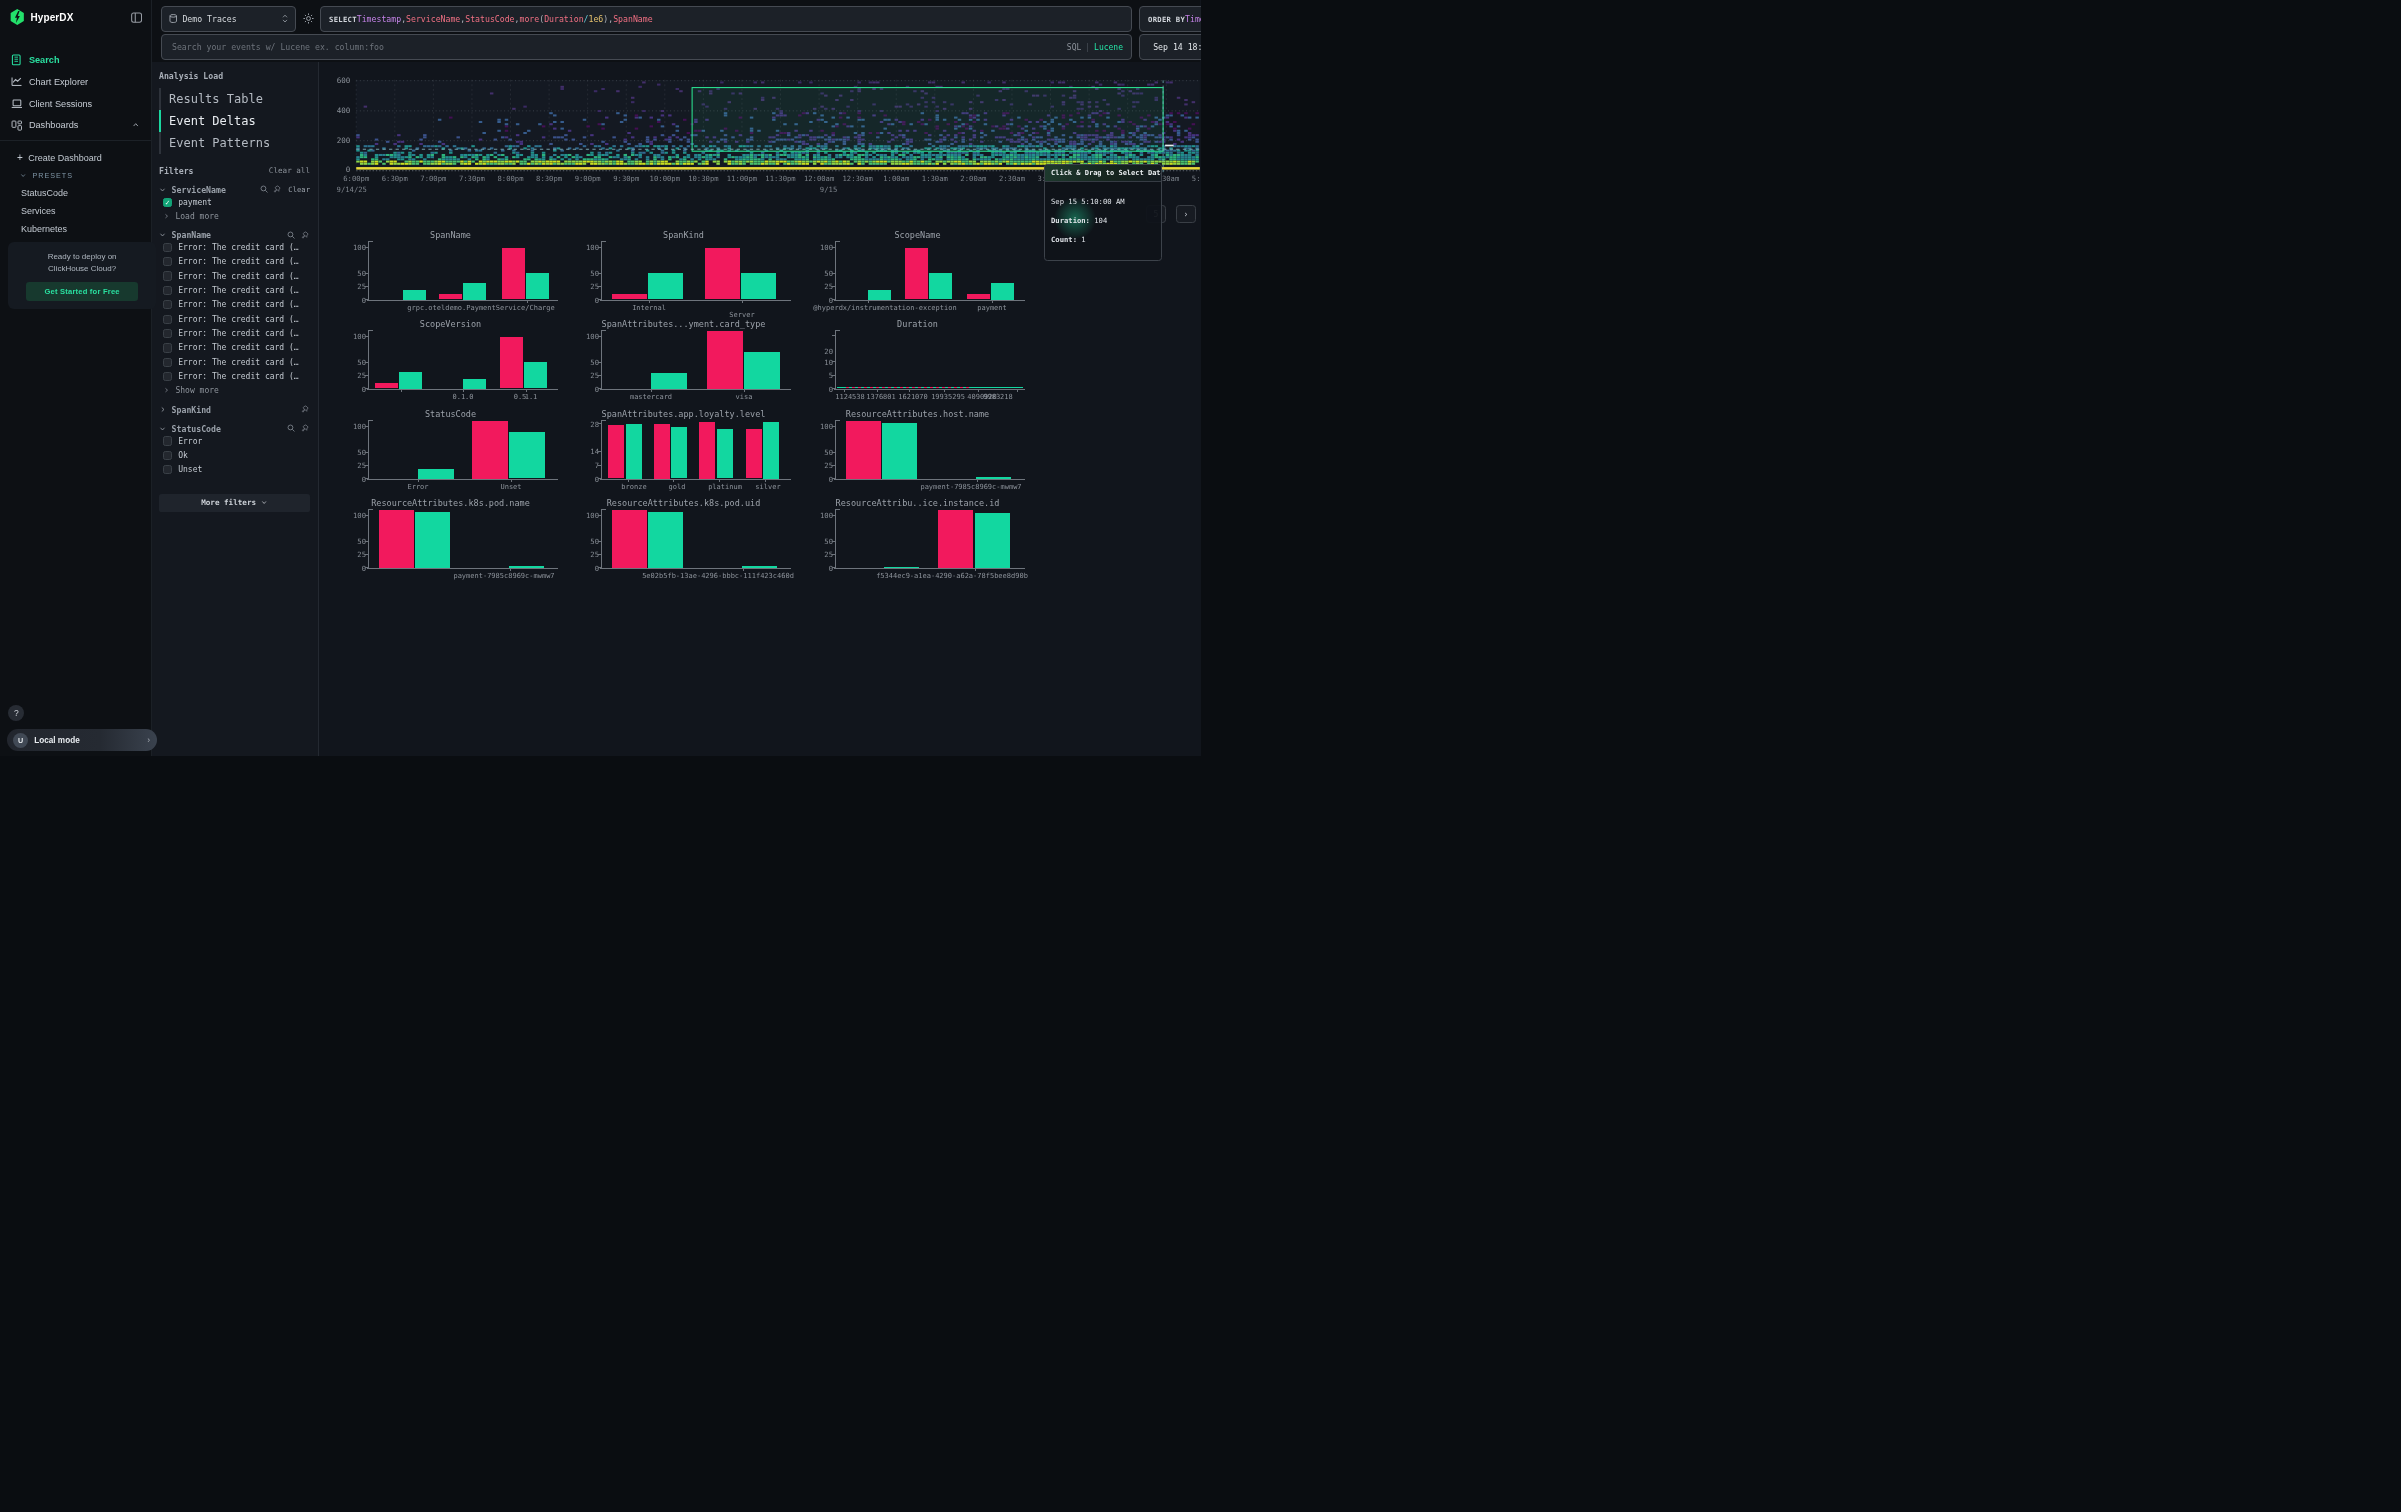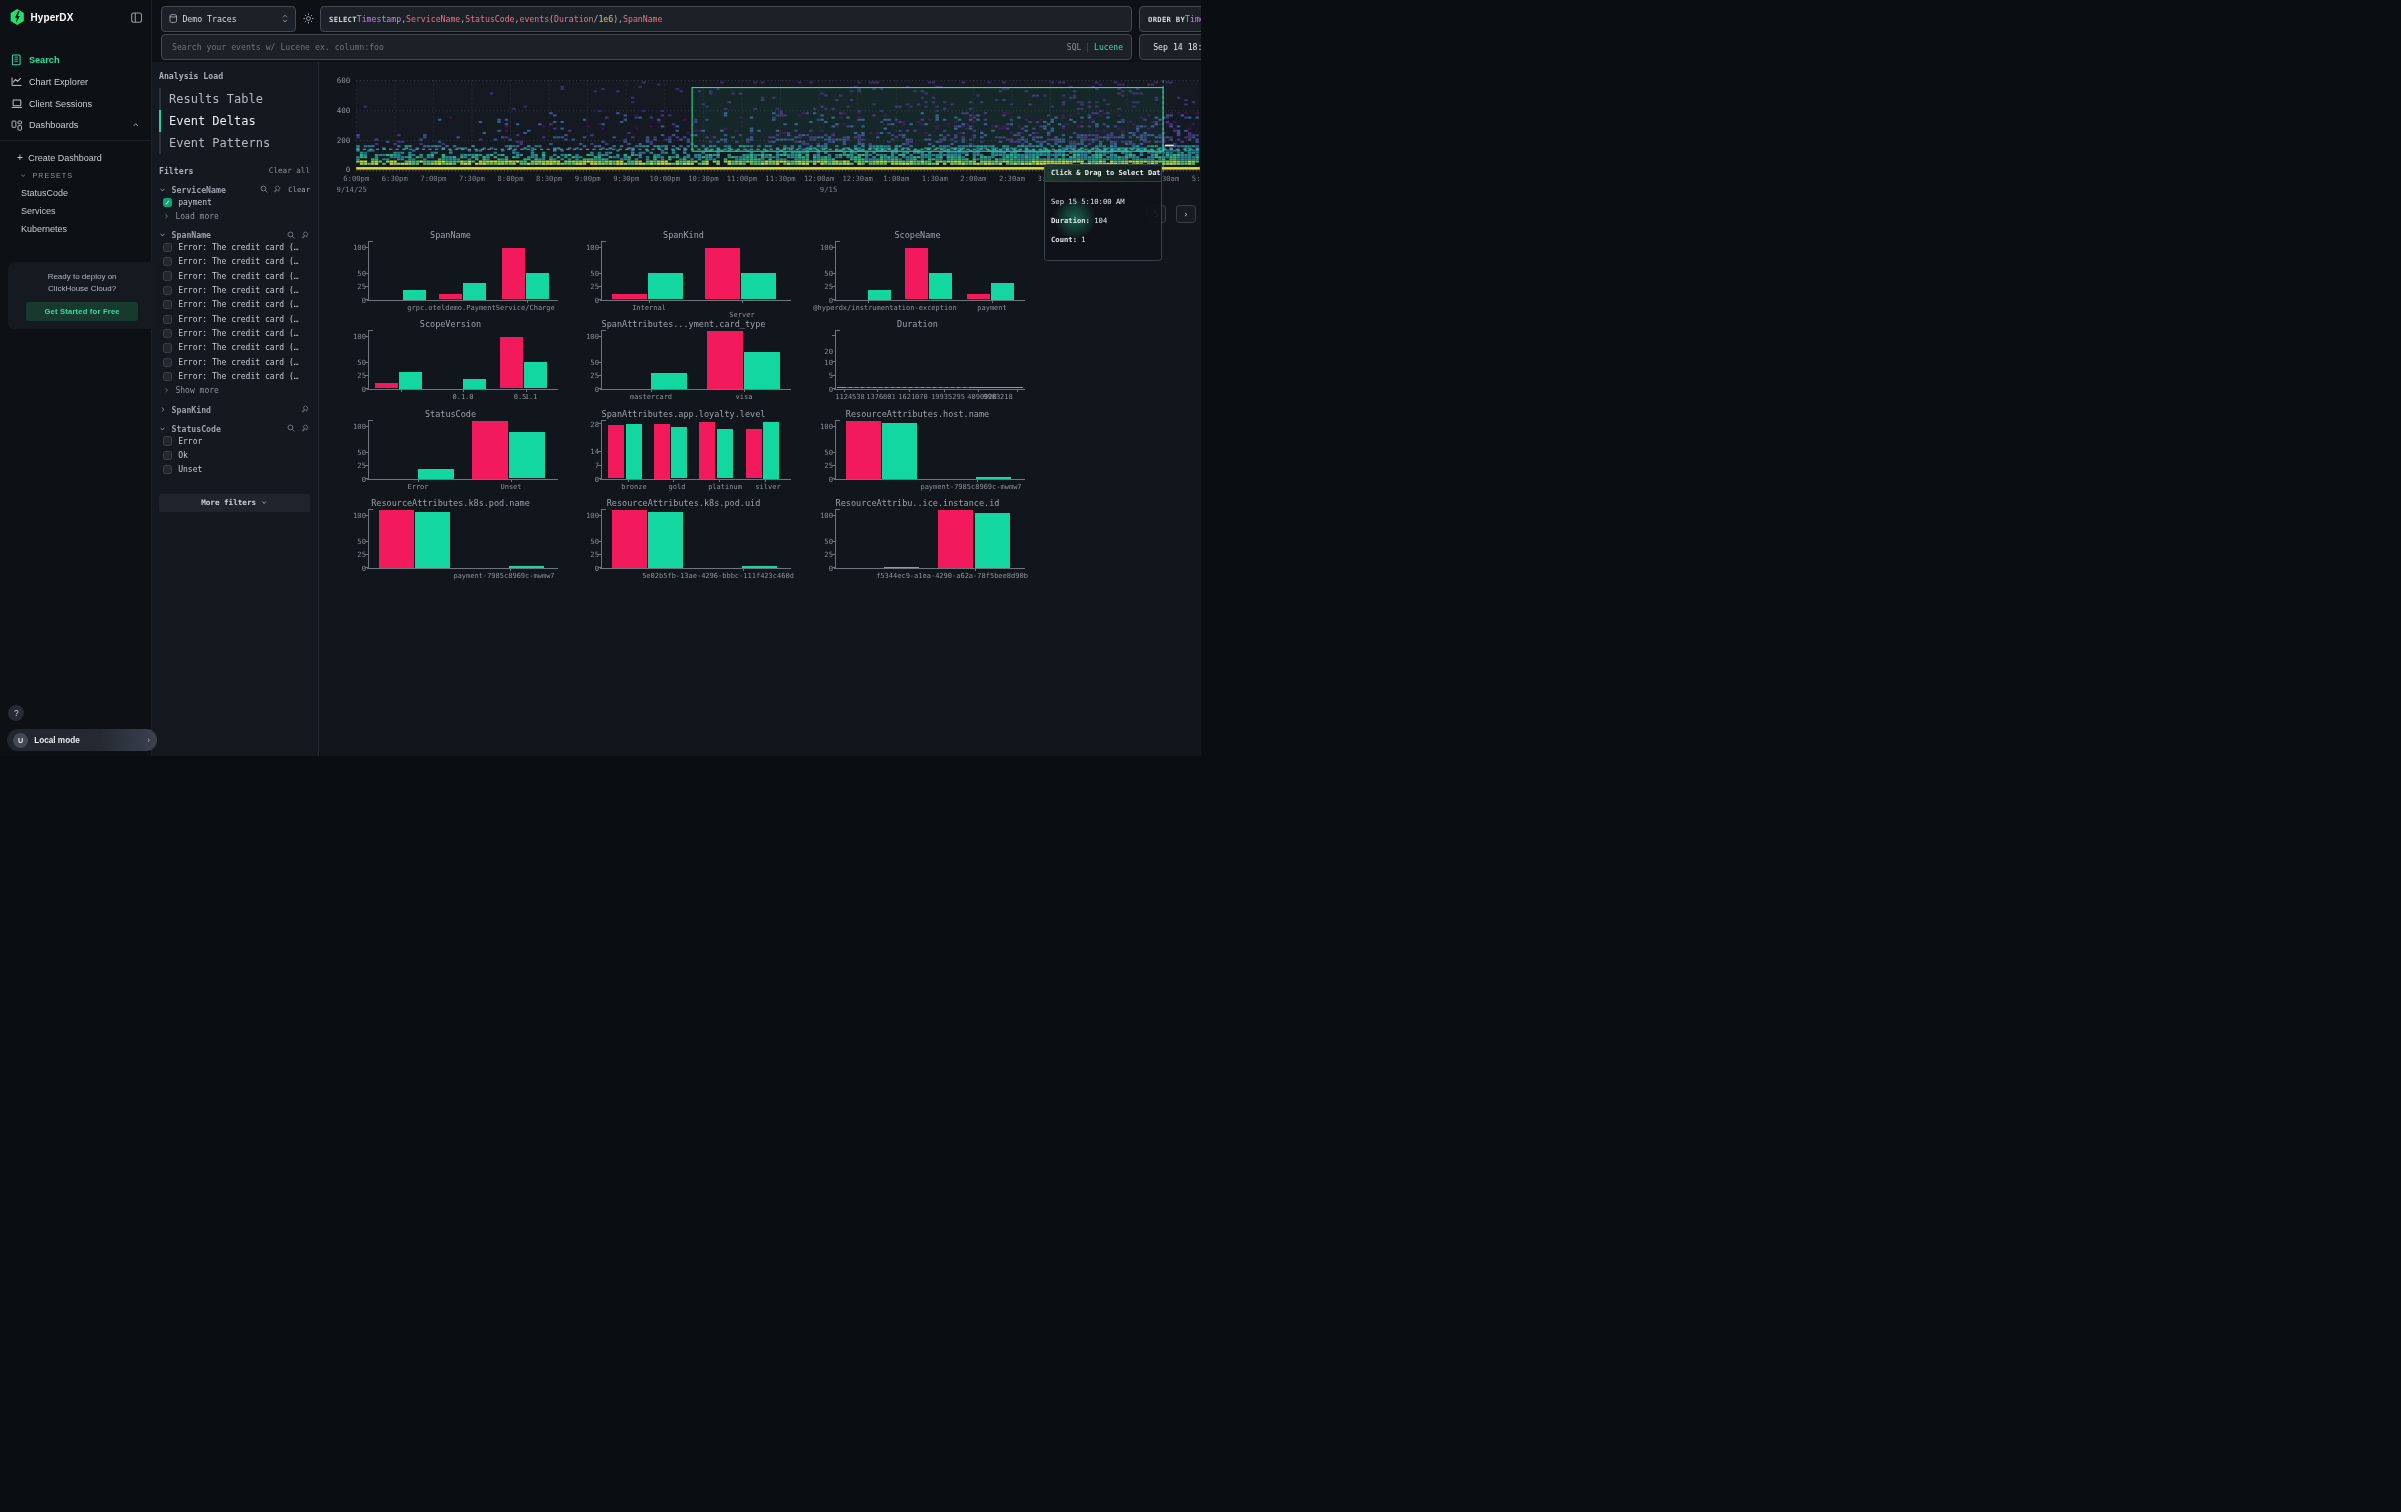--- a/index.html
+++ b/index.html
@@ -15,21 +15,21 @@
   .nav{margin-top:24px;}
   .nav-item{display:flex;align-items:center;gap:7.2px;padding:5.3px 10.5px;font-size:9.2px;color:#c6ccd4;cursor:pointer;}
   .nav-item.active{color:#2ae0a0;font-weight:bold;}
   .nav-item .nic{width:11.2px;height:11.2px;flex:0 0 auto;}
   .nav-item .grow{flex:1;}
   .subnav{border-top:0.7px solid #1c2127;margin-top:4px;padding-top:8px;}
   .sub-item{display:flex;align-items:center;gap:5.3px;padding:4px 10.5px 4px 17px;font-size:9px;color:#c3cad2;cursor:pointer;}
   .sub-item.presets{color:#8097a8;font-size:7.2px;letter-spacing:1px;padding-left:20px;}
   .sub-item.link{padding-left:21px;}
   .plus{color:#c3cad2;font-size:10px;line-height:6.6px;}
-  .promo{position:absolute;left:8px;top:262px;width:135px;background:#151a21;border-radius:6px;padding:9.2px 6.6px 8.5px;text-align:center;}
+  .promo{position:absolute;left:8px;top:242px;width:135px;background:#151a21;border-radius:6px;padding:9.2px 6.6px 8.5px;text-align:center;}
   .promo .pl{font-size:8px;color:#aeb6bf;line-height:1.45;}
   .promo button{margin-top:8px;width:112px;height:18.4px;background:#17392e;border:none;border-radius:3.3px;
     color:#2ae0a0;font-weight:bold;font-size:7.6px;font-family:inherit;cursor:pointer;letter-spacing:0.2px;}
   .help-btn{position:absolute;left:8px;top:705px;width:16.4px;height:16.4px;border-radius:50%;background:#272c34;border:none;
     color:#cfd4da;font-size:8.5px;cursor:pointer;font-family:inherit;}
   .userbar{position:absolute;left:6.6px;top:729px;width:137px;height:22.4px;border-radius:11.2px;
     background:linear-gradient(90deg,#22262e 0%,#252a32 62%,#3a424e 100%);display:flex;align-items:center;gap:6px;padding:0 6.6px;cursor:pointer;}
   .avatar{width:15px;height:15px;border-radius:50%;background:#414955;color:#e6eaee;font-size:7.2px;font-weight:bold;
     display:flex;align-items:center;justify-content:center;}
   .userbar .ulabel{flex:1;font-size:8.2px;font-weight:bold;color:#e8ecf0;}
@@ -238,21 +238,21 @@
     </span>
     <div class="ctl q-select mono" id="select-box">
         <span class="tok-kw">SELECT</span>
         <span class="tok-plain"> </span>
         <span class="tok-purple">Timestamp</span>
         <span class="tok-plain">, </span>
         <span class="tok-salmon">ServiceName</span>
         <span class="tok-plain">, </span>
         <span class="tok-salmon">StatusCode</span>
         <span class="tok-plain">, </span>
-        <span class="tok-salmon">events</span>
+        <span class="tok-salmon">more</span>
         <span class="tok-plain">(</span>
         <span class="tok-salmon">Duration</span>
         <span class="tok-plain"> </span>
         <span class="tok-cyan">/</span>
         <span class="tok-plain"> </span>
         <span class="tok-yellow">1e6</span>
         <span class="tok-plain">)</span>
         <span class="tok-plain">, </span>
         <span class="tok-salmon">SpanName</span>
       </div>

